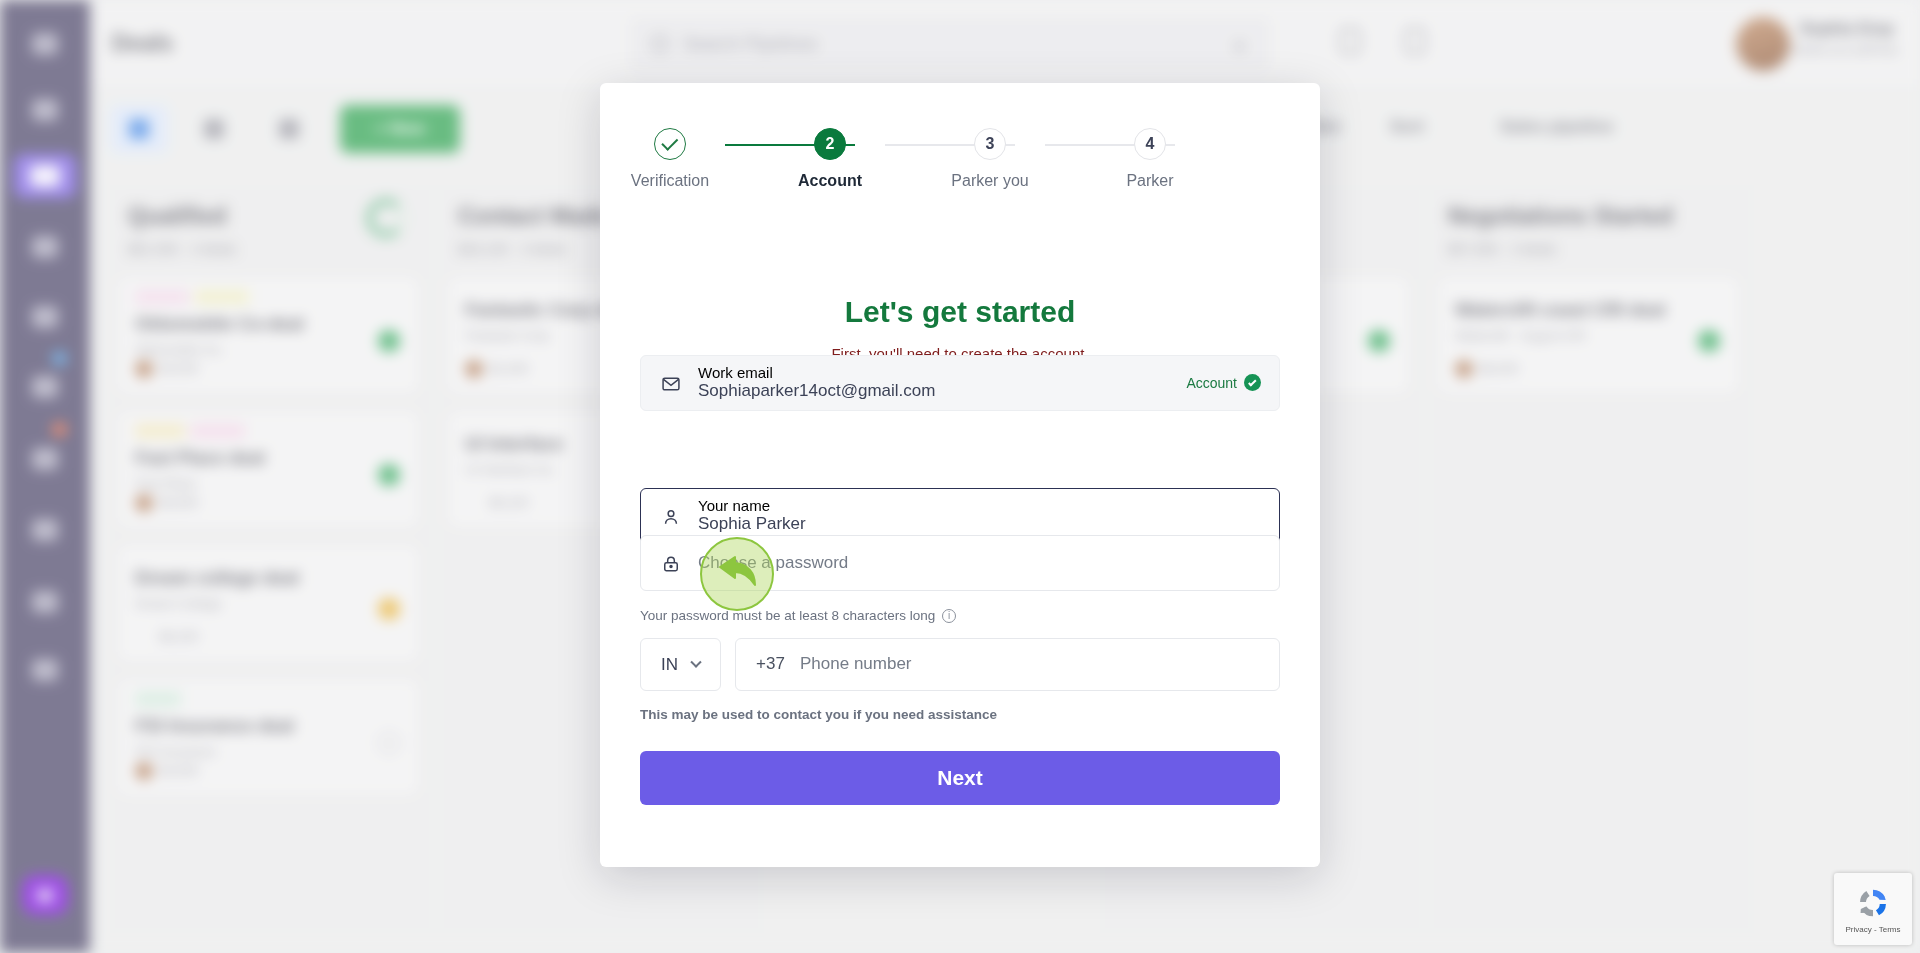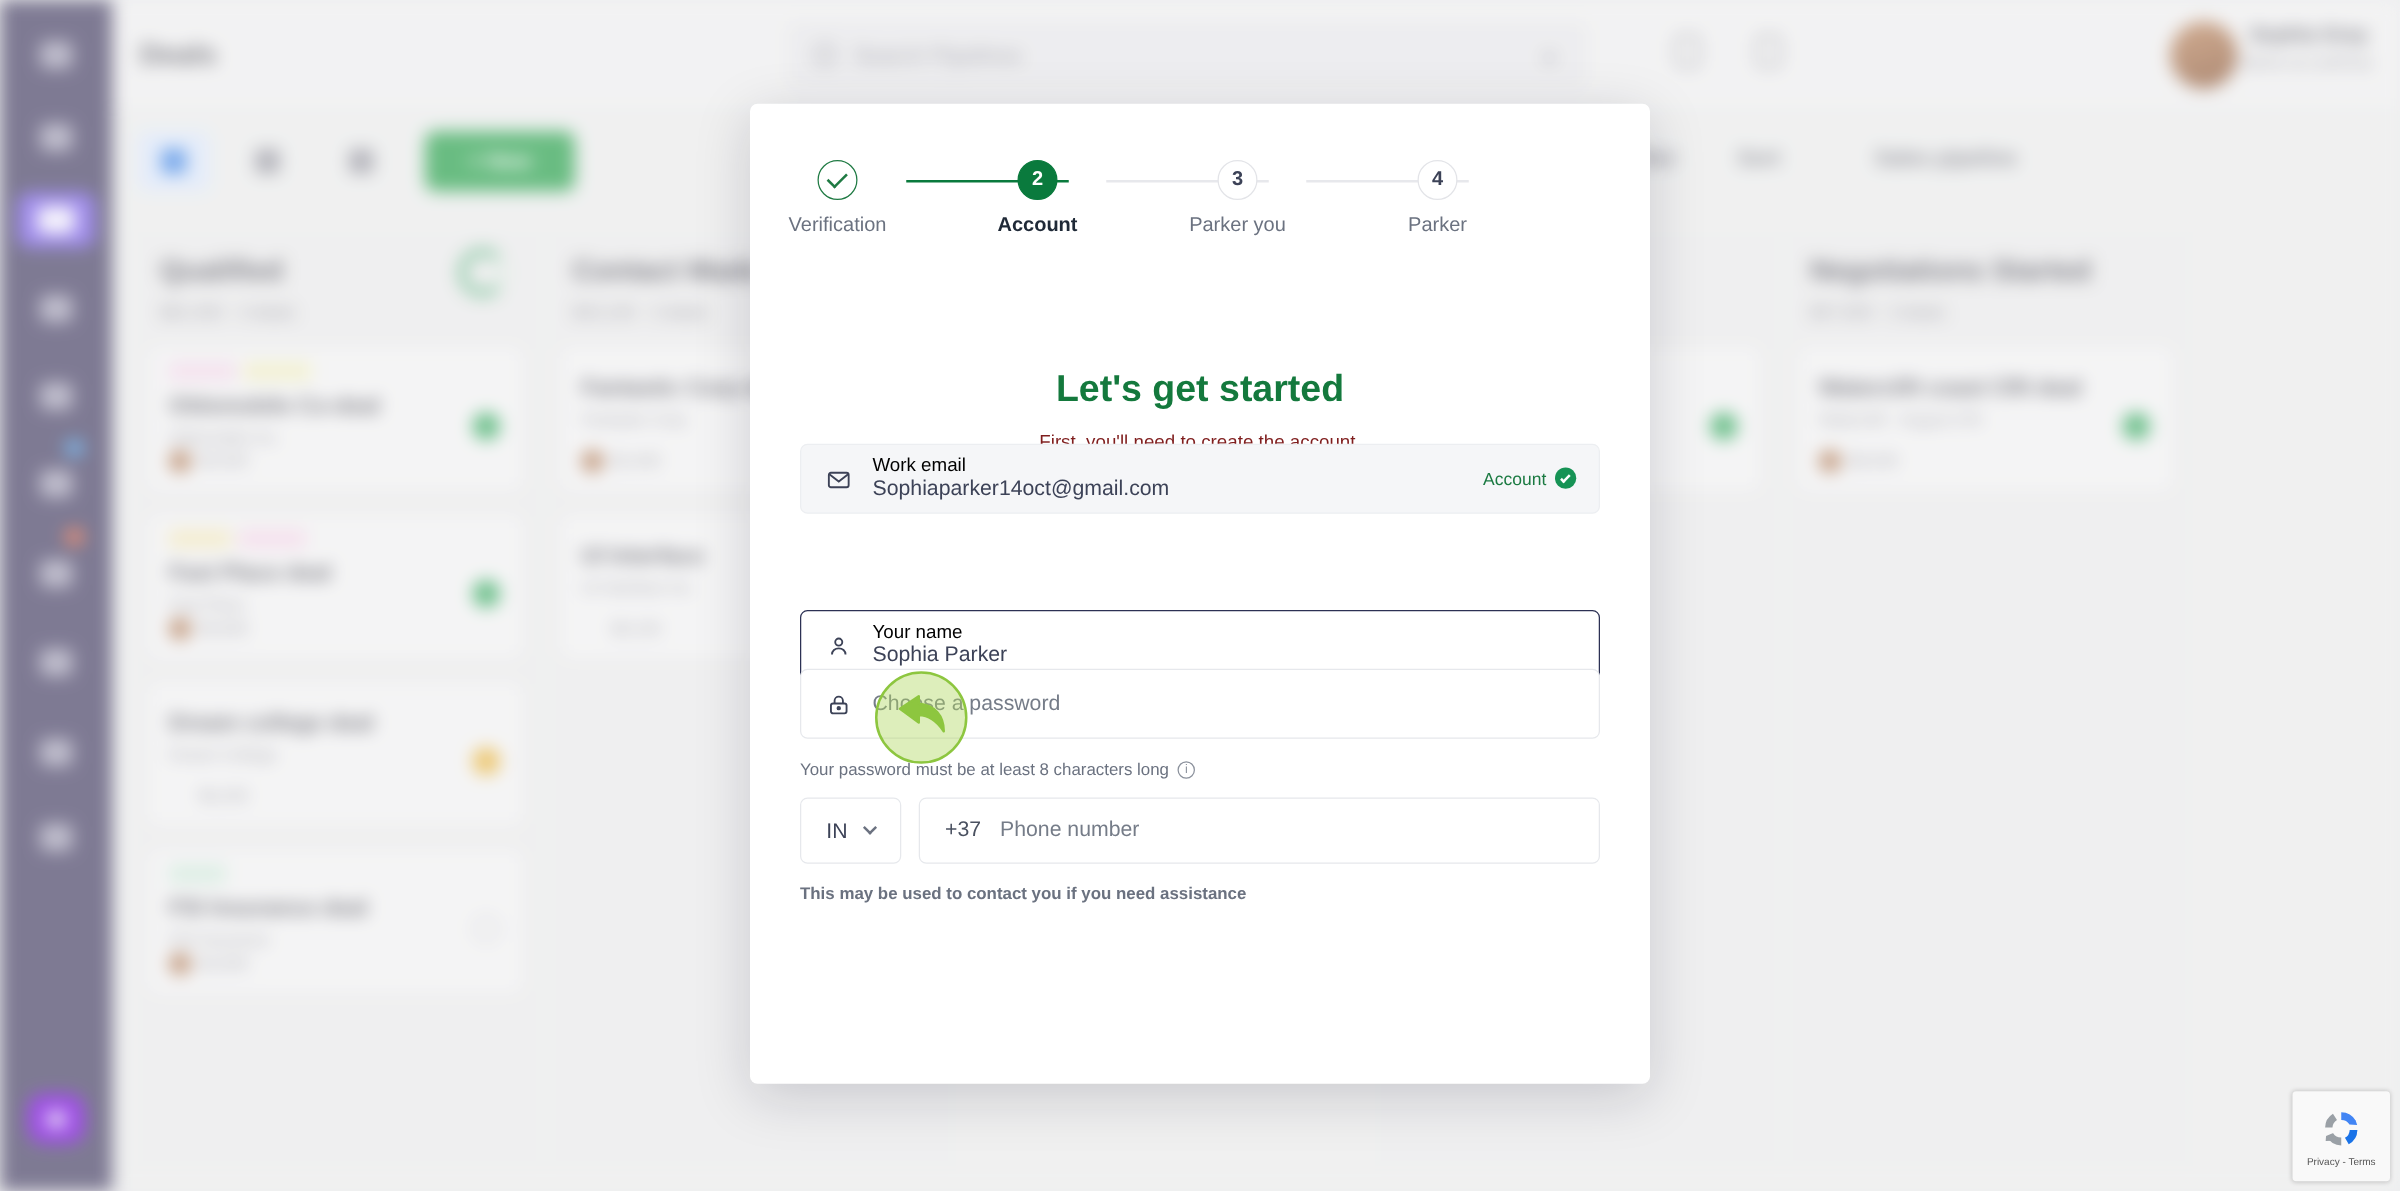--- a/index.html
+++ b/index.html
@@ -500,20 +500,21 @@
     <div class="cc">
       <span>IN</span>
       <span class="caret"></span>
     </div>
     <div class="phone-box">
       <span class="phone-pref">+37</span>
       <span class="phone-ph">Phone number</span>
     </div>
     <div class="hint phone">This may be used to contact you if you need assistance</div>
 
+    <button class="next-btn">Next</button>
   </div>
 
   <div class="click-ind">
     <svg width="46" height="42" viewBox="0 0 46 42">
       <path d="M6 14 L21 4 L21 10 C34 11 41 20 41 32 C35 23 29 19 21 19 L21 25 Z" fill="#8dc63f" stroke="#8dc63f" stroke-width="2" stroke-linejoin="round"></path>
     </svg>
   </div>
 
   <div class="recap">
     <svg width="38" height="38" viewBox="0 0 40 40">

